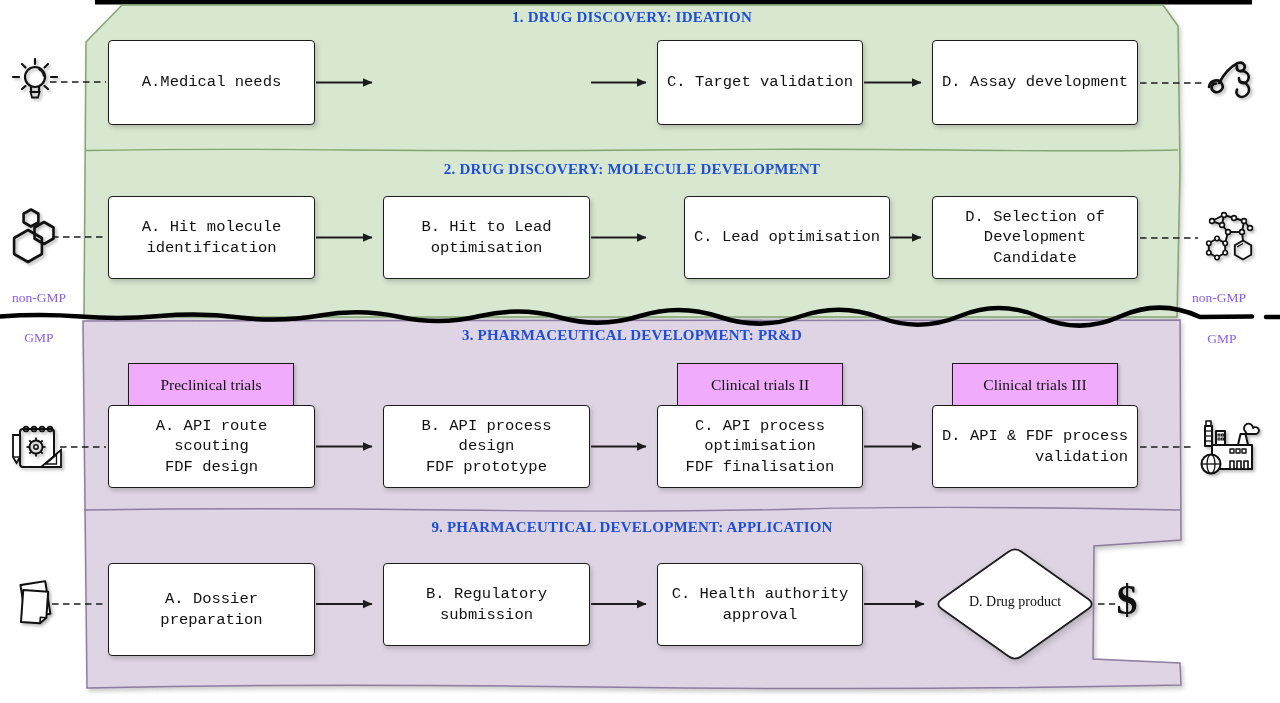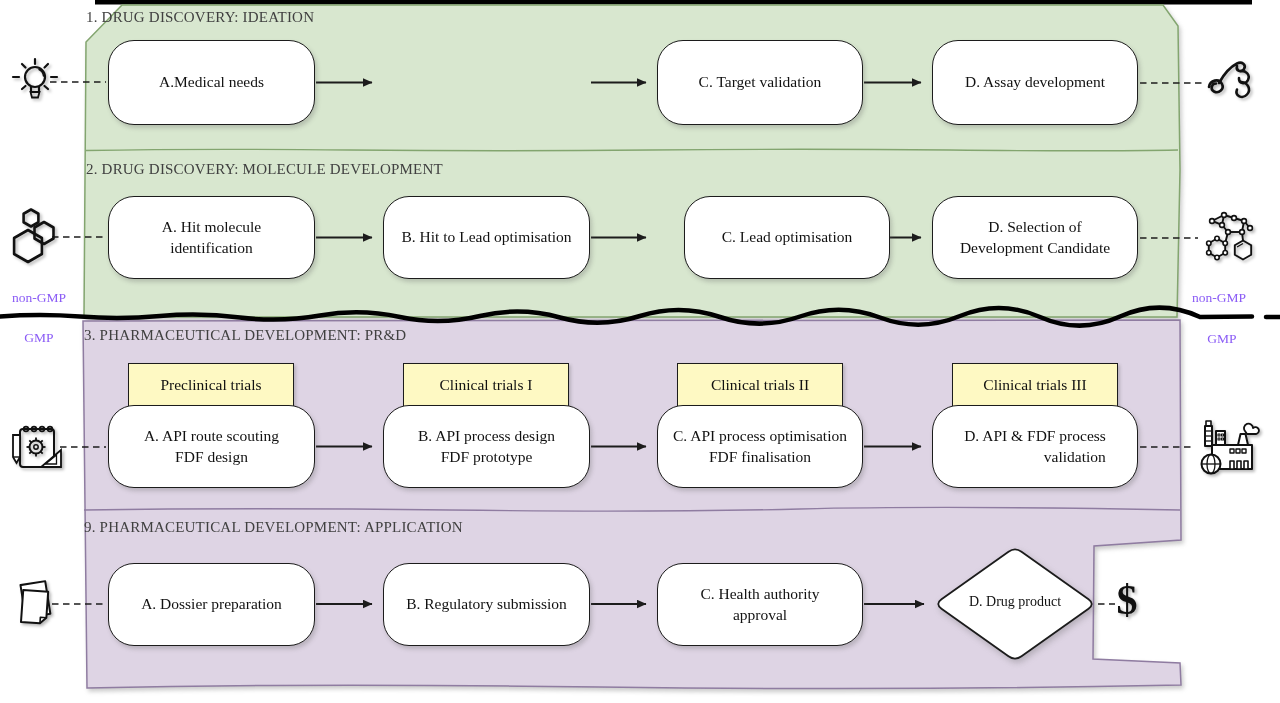--- a/index.html
+++ b/index.html
@@ -1,27 +1,27 @@
 <!DOCTYPE html>
 <html><head>
 <meta charset="utf-8">
 <style>
   html,body{margin:0;padding:0;background:#ffffff;}
   #canvas{position:relative;width:1280px;height:703px;background:#ffffff;overflow:hidden;
           font-family:"Liberation Serif","DejaVu Serif",serif;color:#111;}
   svg{display:block;}
   #bg{position:absolute;left:0;top:0;z-index:1;}
   .zone{filter:drop-shadow(2px 3px 2px rgba(110,110,110,0.35));}
-  .sec-title{position:absolute;z-index:3;font-weight:normal;font-size:15px;
-             letter-spacing:0.2px;color:#404040;}
-  .pbox{position:absolute;z-index:4;background:#fff;border:1.6px solid #1c1c1c;border-radius:26px;
+  .sec-title{position:absolute;z-index:3;text-align:center;font-weight:bold;font-size:15px;
+             letter-spacing:0.2px;color:#1d4ed8;}
+  .pbox{position:absolute;z-index:4;background:#fff;border:1.6px solid #1c1c1c;border-radius:4px;
         display:flex;align-items:center;justify-content:center;text-align:center;
         font-size:15.5px;line-height:1.3;white-space:pre-line;box-sizing:border-box;padding:4px 8px;
-        box-shadow:2px 3px 4px rgba(100,100,100,0.3);}
-  .tbox{position:absolute;z-index:3;background:#fef9c3;border:1.5px solid #1c1c1c;border-radius:0;
+        box-shadow:2px 3px 4px rgba(100,100,100,0.3);font-family:Liberation Mono, monospace;}
+  .tbox{position:absolute;z-index:3;background:#f0abfc;border:1.5px solid #1c1c1c;border-radius:0;
         display:flex;align-items:center;justify-content:center;text-align:center;
         font-size:15.5px;box-sizing:border-box;box-shadow:2px 2px 3px rgba(100,100,100,0.3);}
   .gmp-label{position:absolute;z-index:5;font-size:13.5px;text-align:center;width:66px;color:#8b5cf6;}
   .icon{position:absolute;z-index:5;filter:drop-shadow(2px 2px 1.5px rgba(0,0,0,0.28));}
   .diamond-label{position:absolute;z-index:5;text-align:center;font-size:14px;}
   .dollar{position:absolute;z-index:5;font-size:42px;font-weight:600;text-align:center;
           filter:drop-shadow(2px 2px 1.5px rgba(0,0,0,0.3));}
 </style>
 </head>
 <body>
@@ -89,34 +89,33 @@
   <div class="pbox" style="left:932px;top:40px;width:206px;height:85px;">D. Assay development</div>
 
   <div class="pbox" style="left:108px;top:196px;width:207px;height:83px;">A. Hit molecule
 identification</div>
   <div class="pbox" style="left:383px;top:196px;width:207px;height:83px;">B. Hit to Lead optimisation</div>
   <div class="pbox" style="left:684px;top:196px;width:206px;height:83px;">C. Lead optimisation</div>
   <div class="pbox" style="left:932px;top:196px;width:206px;height:83px;">D. Selection of
 Development Candidate</div>
 
   <div class="tbox" style="left:128px;top:363px;width:166px;height:44px;">Preclinical trials</div>
-  <div class="tbox" style="left:403px;top:363px;width:166px;height:44px;">Clinical trials I</div>
   <div class="tbox" style="left:677px;top:363px;width:166px;height:44px;">Clinical trials II</div>
   <div class="tbox" style="left:952px;top:363px;width:166px;height:44px;">Clinical trials III</div>
 
   <div class="pbox" style="left:108px;top:405px;width:207px;height:83px;">A. API route scouting
 FDF design</div>
   <div class="pbox" style="left:383px;top:405px;width:207px;height:83px;">B. API process design
 FDF prototype</div>
   <div class="pbox" style="left:657px;top:405px;width:206px;height:83px;">C. API process optimisation
 FDF finalisation</div>
   <div class="pbox" style="left:932px;top:405px;width:206px;height:83px;text-align:right;">D. API &amp; FDF process
 validation</div>
 
-  <div class="pbox" style="left:108px;top:563px;width:207px;height:83px;">A. Dossier preparation</div>
+  <div class="pbox" style="left:108px;top:563px;width:207px;height:93px;">A. Dossier preparation</div>
   <div class="pbox" style="left:383px;top:563px;width:207px;height:83px;">B. Regulatory submission</div>
   <div class="pbox" style="left:657px;top:563px;width:206px;height:83px;">C. Health authority
 approval</div>
   <div class="diamond-label" style="left:945px;top:594px;width:140px;">D. Drug product</div>
 
   <div class="gmp-label" style="left:6px;top:290px;">non-GMP</div>
   <div class="gmp-label" style="left:6px;top:330px;">GMP</div>
   <div class="gmp-label" style="left:1186px;top:290px;">non-GMP</div>
   <div class="gmp-label" style="left:1189px;top:331px;">GMP</div>
 

